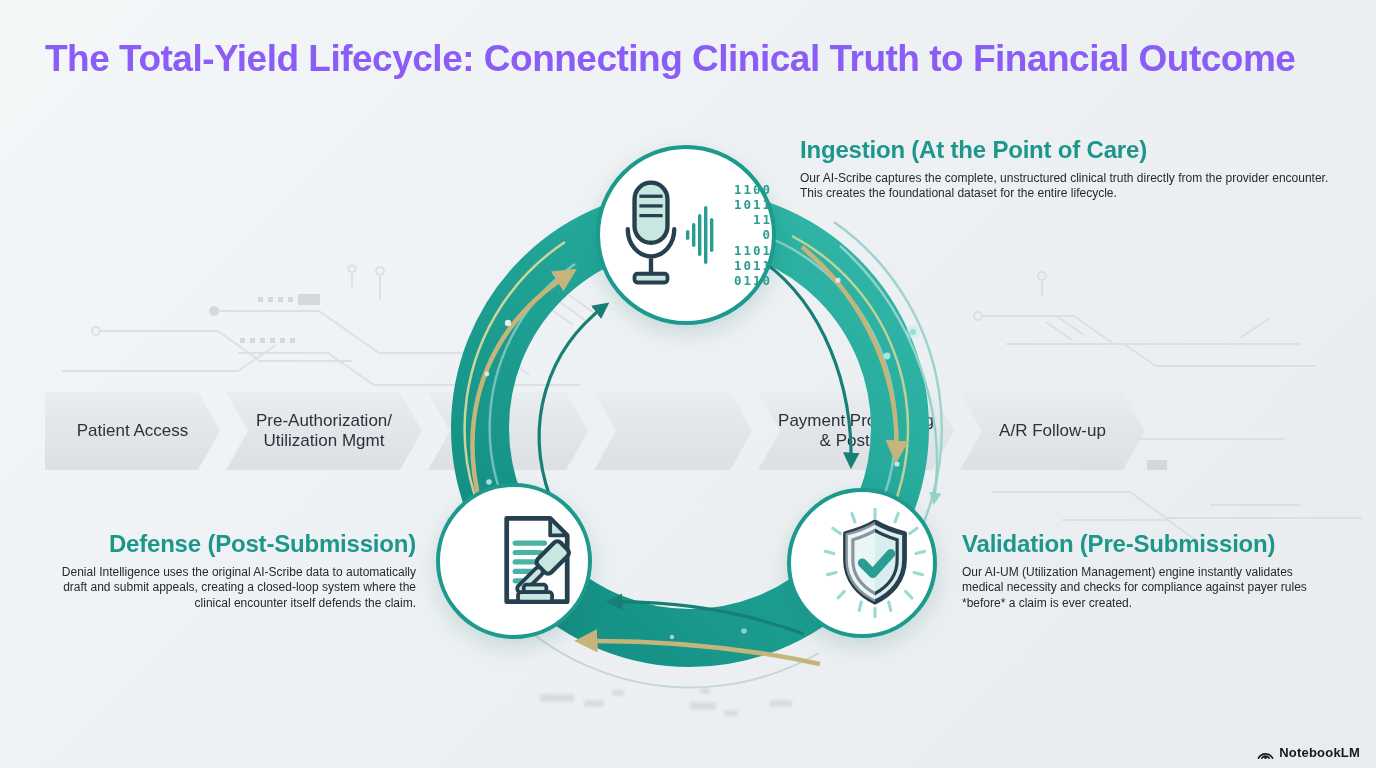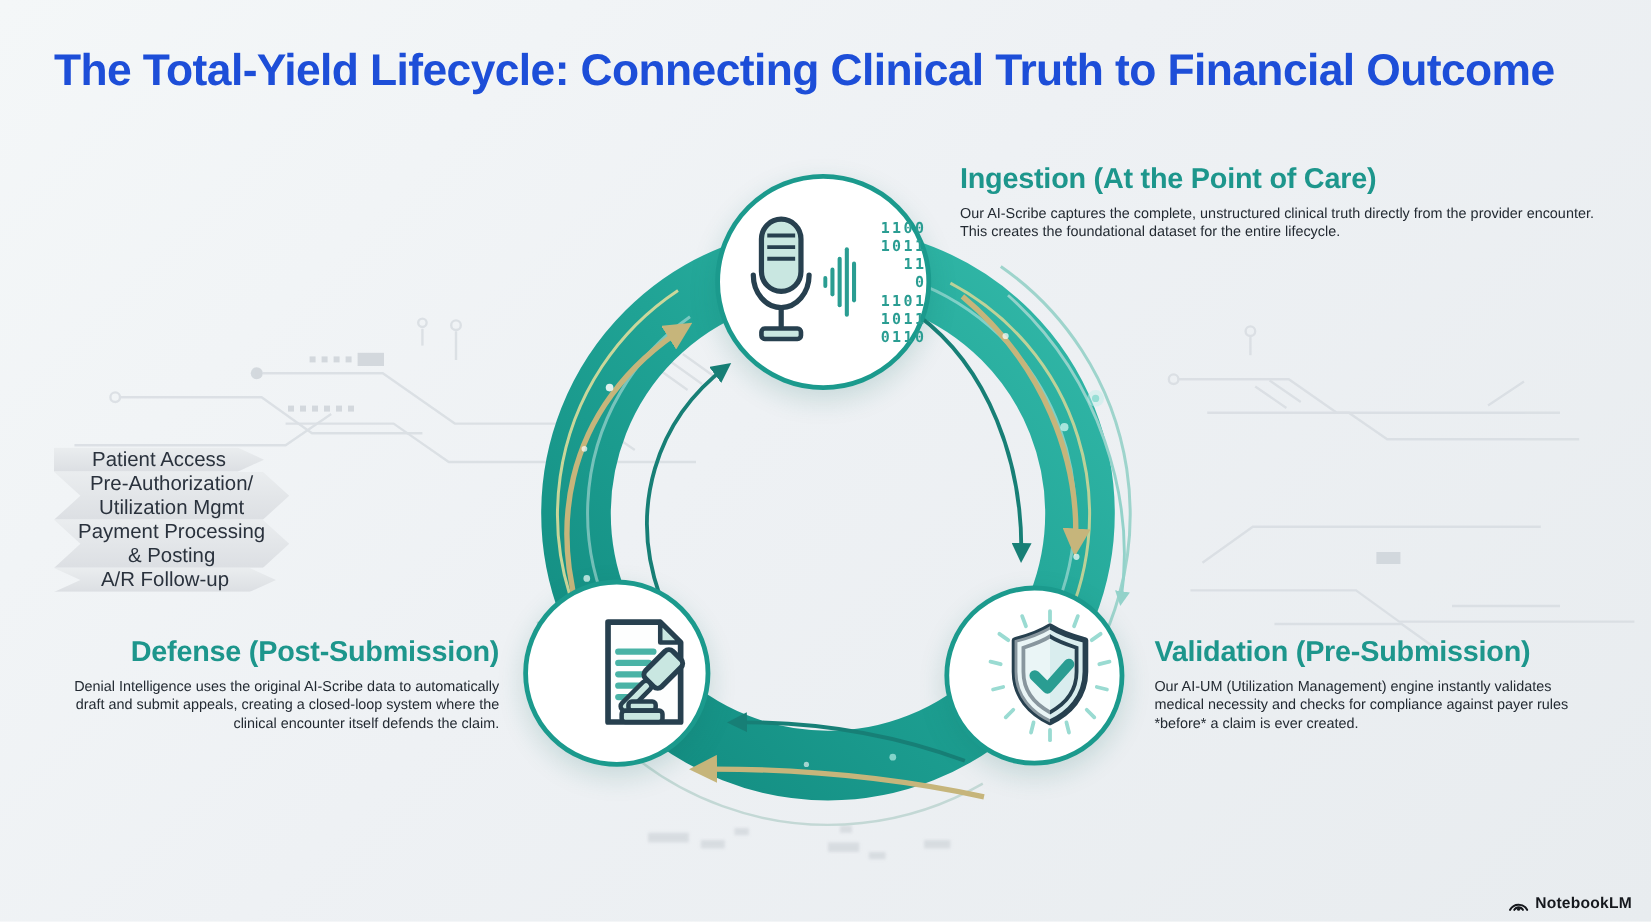--- a/index.html
+++ b/index.html
@@ -7,31 +7,31 @@
     width:1376px;height:768px;overflow:hidden;
     font-family:"Liberation Sans", sans-serif;
     background:linear-gradient(135deg,#f4f7f8 0%,#eef1f4 45%,#e8eceF 100%);
     position:relative;
   }
   .stage{position:absolute;inset:0;width:1376px;height:768px;}
 
   
   .title{
     position:absolute;left:45px;top:38px;width:1300px;
-    font-size:37px;font-weight:bold;color:#1d4ed8;letter-spacing:-0.5px;
+    font-size:37px;font-weight:bold;color:#8b5cf6;letter-spacing:-0.5px;
     z-index:6;
   }
 
   
   .bg-svg{position:absolute;left:0;top:0;z-index:0;}
 
   
   .band{
-    position:absolute;left:45px;top:373px;height:78px;z-index:1;
-    display:flex;column-gap:6px;flex-direction:column;
+    position:absolute;left:45px;top:392px;height:78px;z-index:1;
+    display:flex;column-gap:6px;
   }
   .seg{
     height:100%;
     background:linear-gradient(180deg,#eaedef 0%,#dcdfe3 100%);
     clip-path:polygon(0 0, calc(100% - 22px) 0, 100% 50%, calc(100% - 22px) 100%, 0 100%, 22px 50%);
     display:flex;flex-direction:column;justify-content:center;align-items:center;
     color:#2a323d;font-size:17px;line-height:1.18;text-align:center;
     padding:0 14px;box-sizing:border-box;
   }
   .seg-first{clip-path:polygon(0 0, calc(100% - 22px) 0, 100% 50%, calc(100% - 22px) 100%, 0 100%);}

